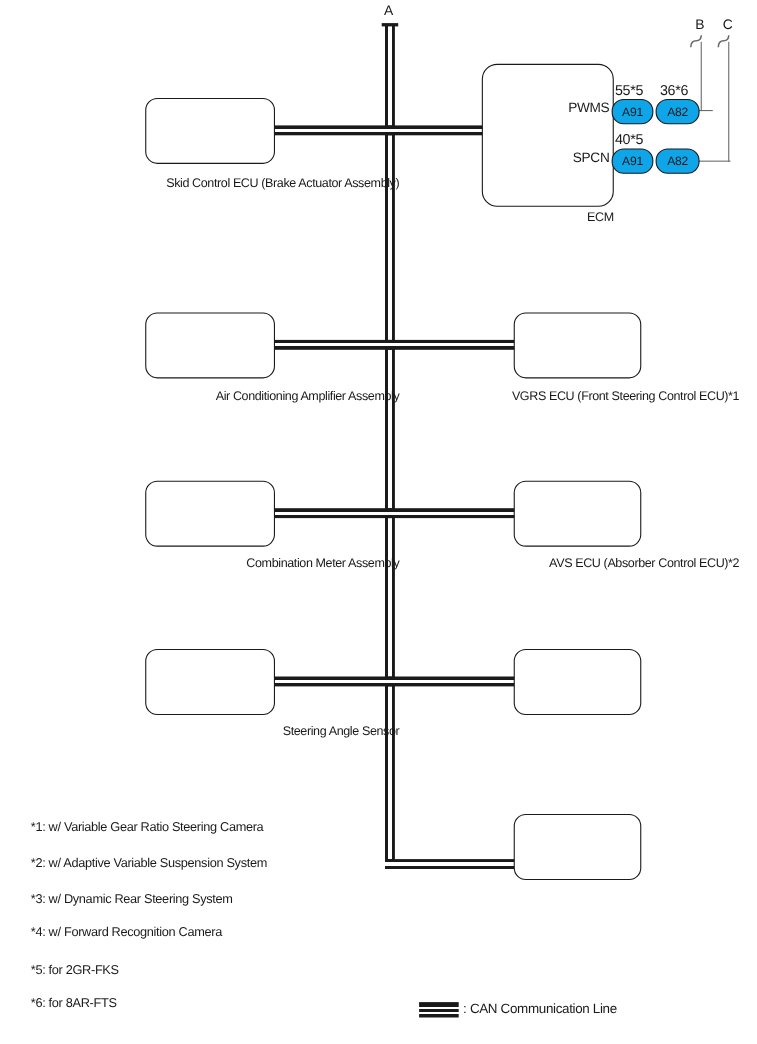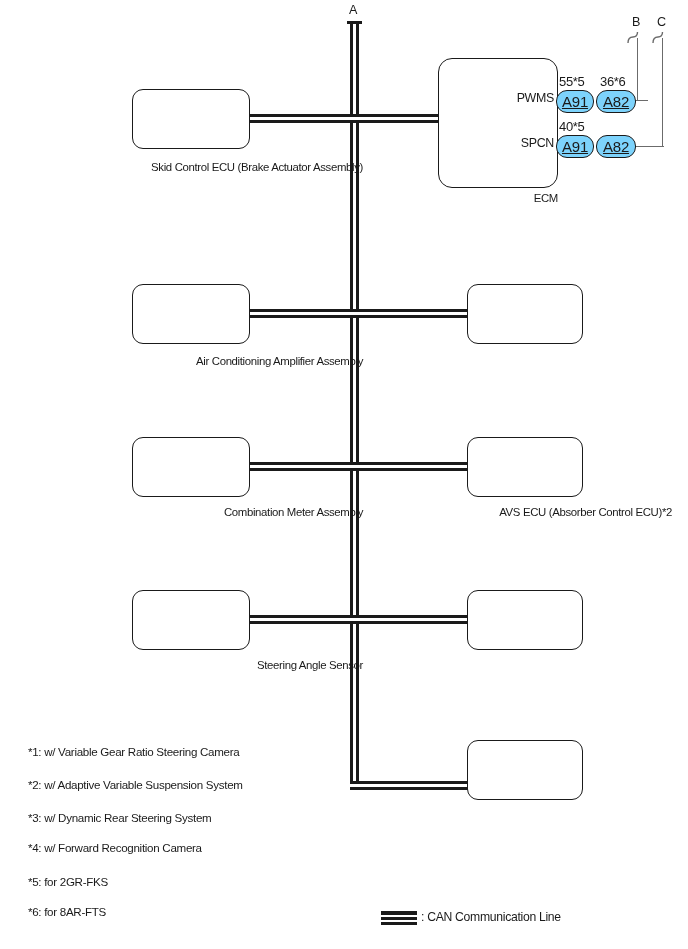--- a/index.html
+++ b/index.html
@@ -63,29 +63,28 @@
     white-space:nowrap;
     z-index:9;
     color:#1a1a1a;
   }
 
   
   .pill {
     position:absolute;
     border:1.7px solid #1a1a1a;
     border-radius:11px;
-    background:#7dd3fc;
-    font-size:15px;
+    background:#0ea5e9;
+    font-size:11px;
     letter-spacing:-0.2px;
     display:flex;
     align-items:center;
     justify-content:center;
     z-index:10;
     color:#1a1a1a;
-    text-decoration:underline;
   }
 
   
   .bus-h, .bus-v {
     position:absolute;
     z-index:4;
     background:
       linear-gradient(to bottom,
         #1a1a1a 0px, #1a1a1a 3px,
         #ffffff 3px, #ffffff 6px,
@@ -170,20 +169,21 @@
   <div class="ecu-box" style="left:132px; top:284px; width:118px; height:60px;"></div>
   <div class="box-label" style="left:20px; top:355px; width:343px;">Air Conditioning Amplifier Assembly</div>
 
   <div class="ecu-box" style="left:132px; top:437px; width:118px; height:60px;"></div>
   <div class="box-label" style="left:20px; top:506px; width:343px;">Combination Meter Assembly</div>
 
   <div class="ecu-box" style="left:132px; top:590px; width:118px; height:60px;"></div>
   <div class="box-label" style="left:20px; top:659px; width:343px;">Steering Angle Sensor</div>
 
   <div class="ecu-box" style="left:467px; top:284px; width:116px; height:60px;"></div>
+  <div class="box-label" style="left:378px; top:355px; width:294px;">VGRS ECU (Front Steering Control ECU)*1</div>
 
   <div class="ecu-box" style="left:467px; top:437px; width:116px; height:60px;"></div>
   <div class="box-label" style="left:378px; top:506px; width:294px;">AVS ECU (Absorber Control ECU)*2</div>
 
   <div class="ecu-box" style="left:467px; top:590px; width:116px; height:60px;"></div>
 
   <div class="ecu-box" style="left:467px; top:740px; width:116px; height:60px;"></div>
 
   <div class="ecm-box" style="left:438px; top:58px; width:120px; height:130px;"></div>
   <div class="box-label" style="left:438px; top:192px; width:120px;">ECM</div>

